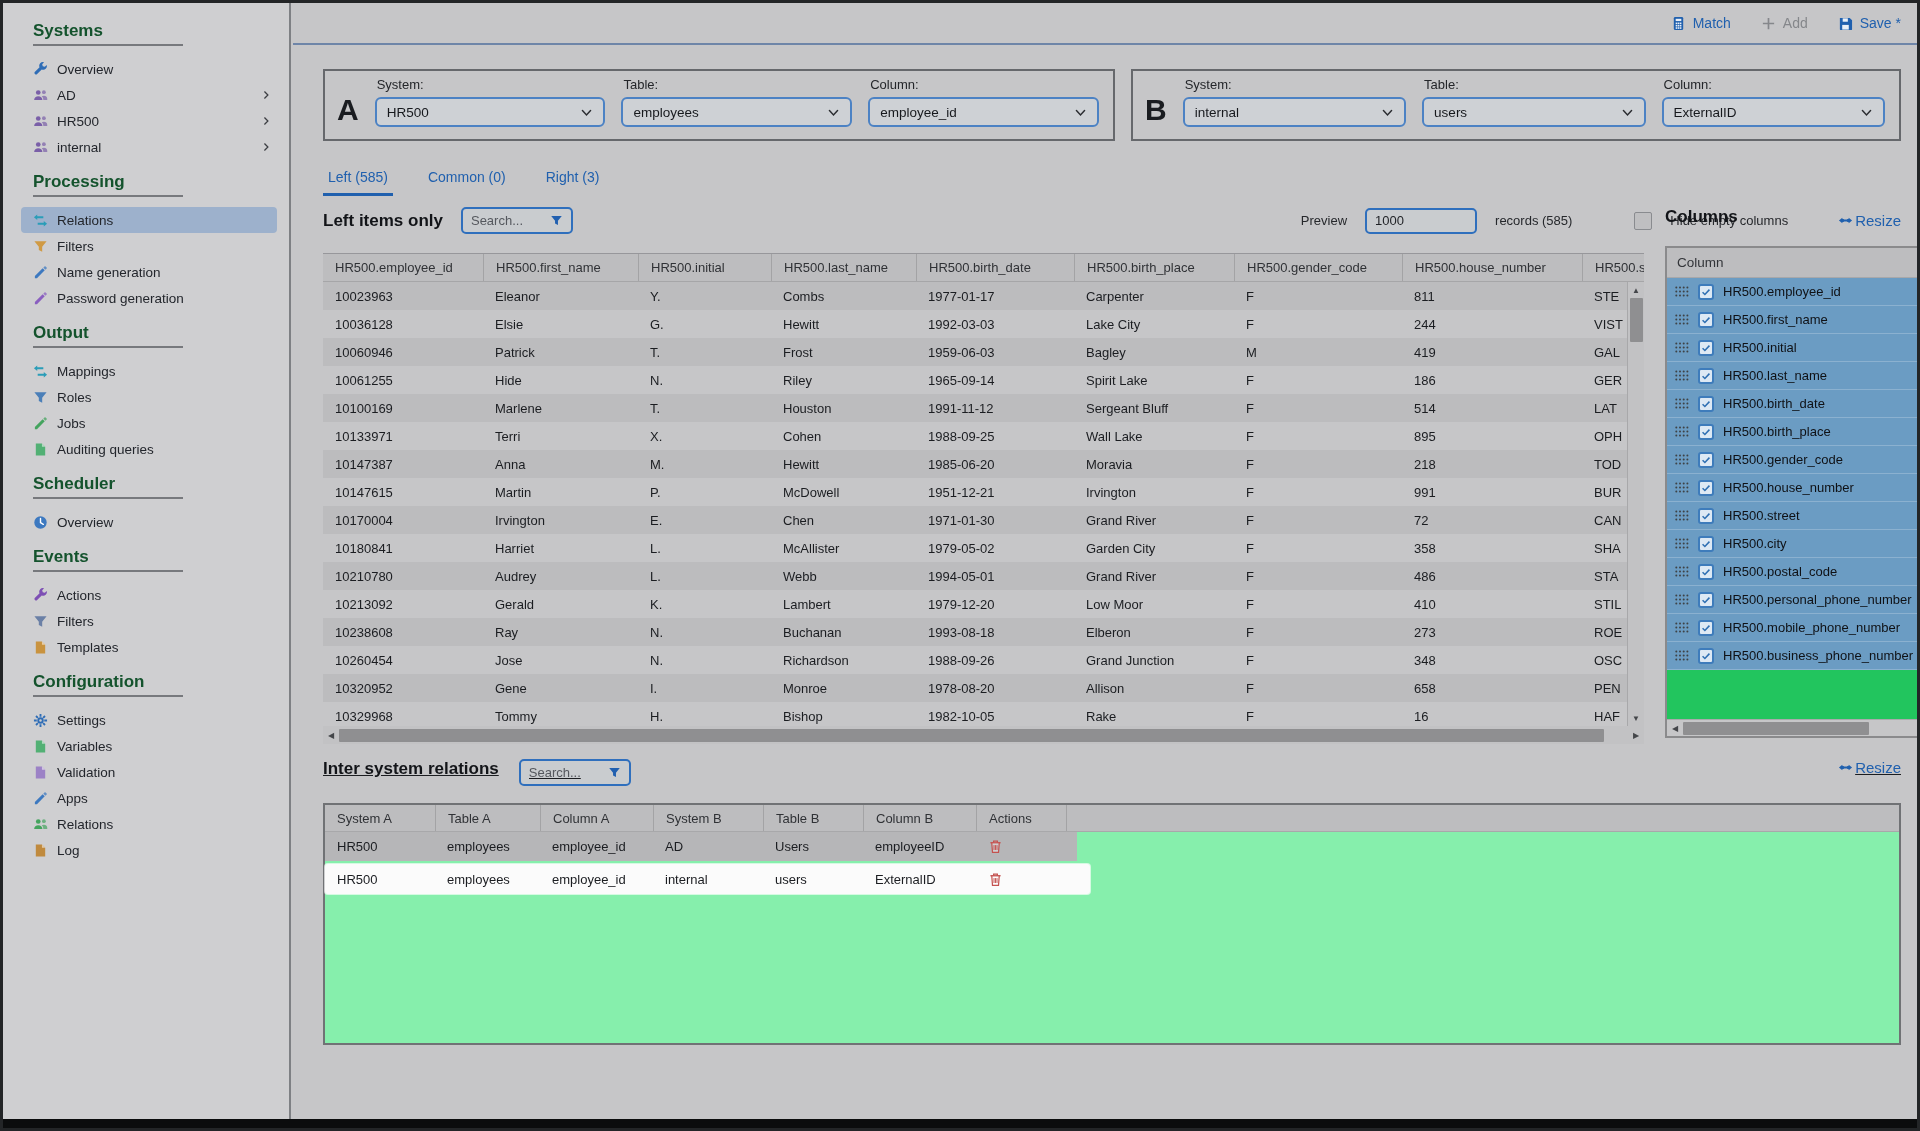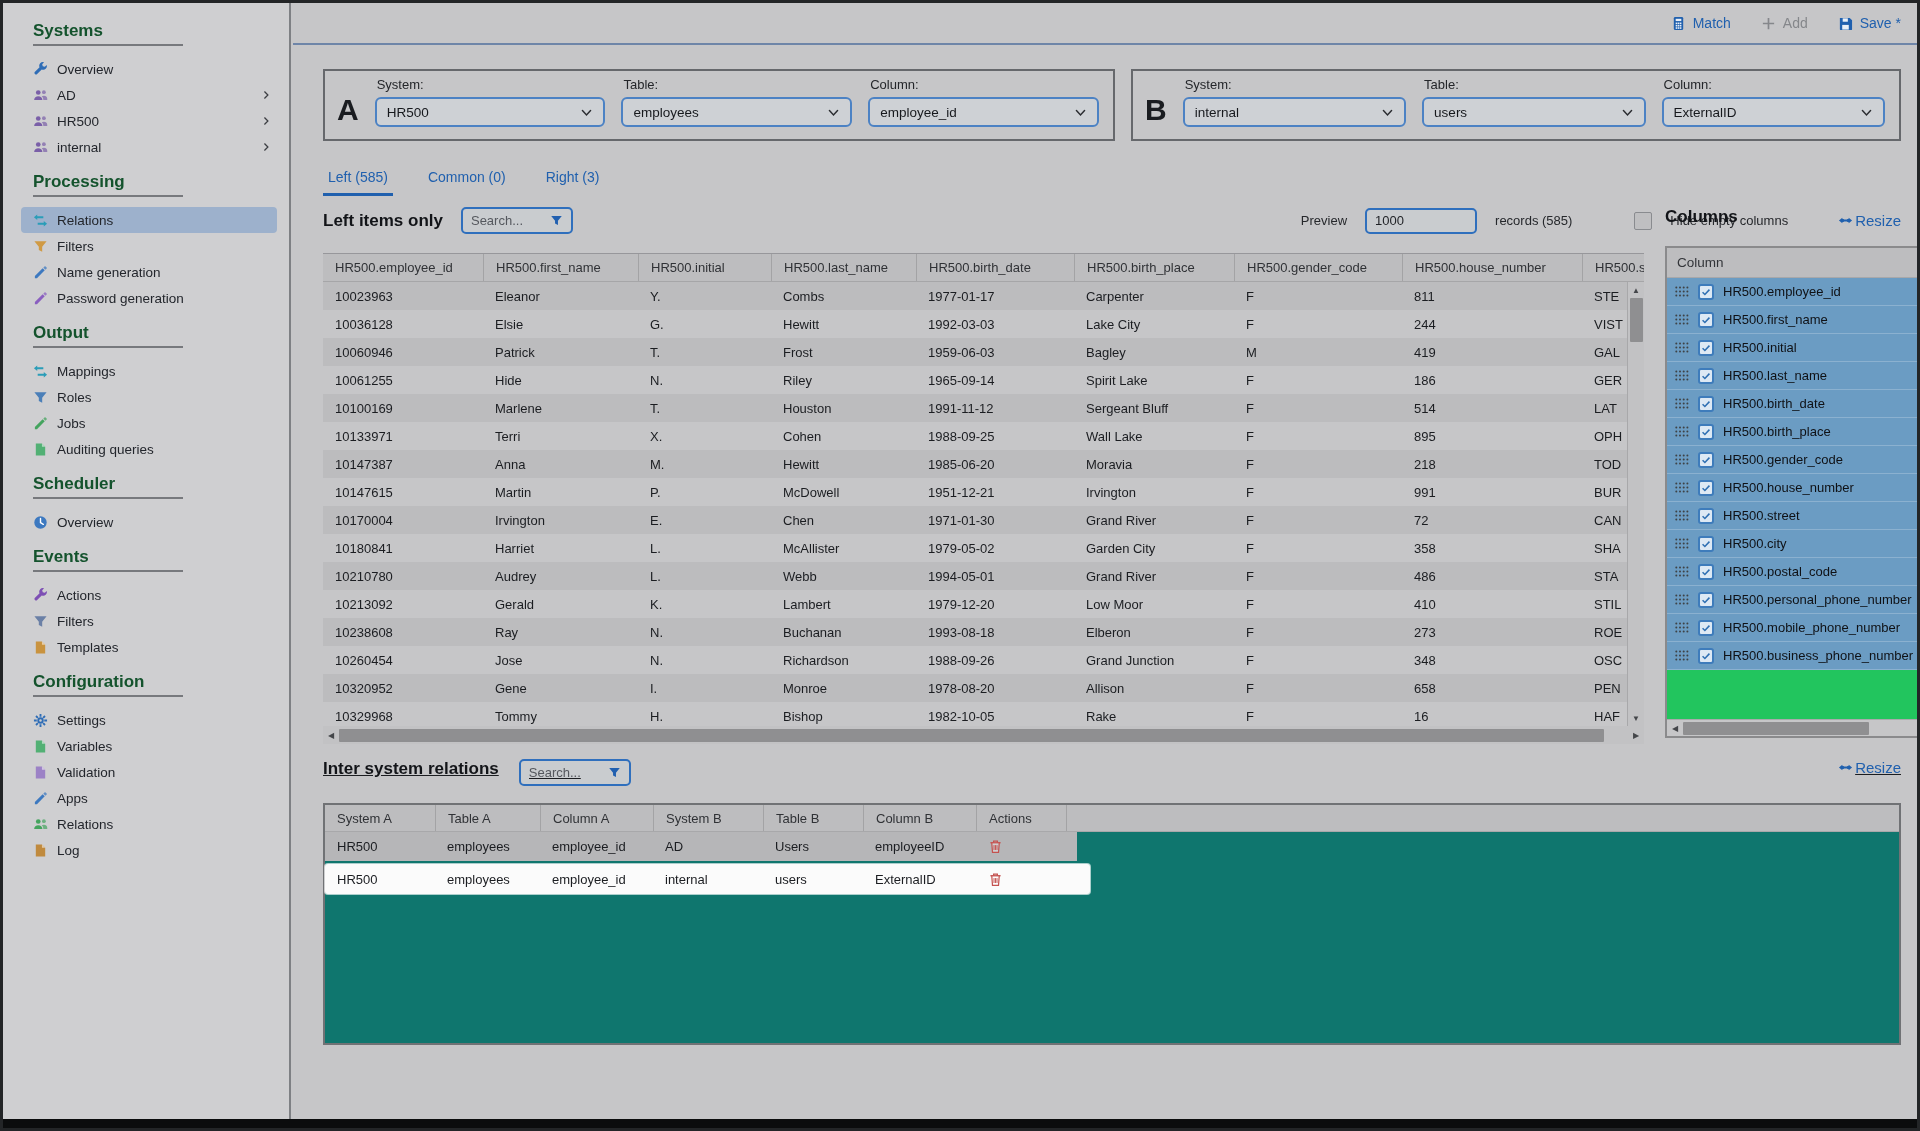--- a/index.html
+++ b/index.html
@@ -107,21 +107,21 @@
   .cb svg{width:10px;height:10px;}
   .col-label{font-size:13px;color:#0f1115;white-space:nowrap;overflow:hidden;}
   .cols-hscroll{position:absolute;bottom:0;left:0;width:100%;height:17px;background:#c6c6c8;
     border-top:1px solid #aaaaac;display:flex;align-items:center;box-sizing:border-box;}
   .cols-hscroll .hthumb{flex:none;width:186px;margin:0;}
   .cols-hscroll .sb-ar.right{margin-left:auto;}
 
   
   .relations-head{position:absolute;top:756px;left:30px;right:16px;display:flex;align-items:flex-start;gap:20px;text-decoration:underline;}
   .relations-panel{position:absolute;top:800px;left:30px;right:16px;height:242px;
-    border:2px solid #707275;box-sizing:border-box;background:#0f766e;}
+    border:2px solid #707275;box-sizing:border-box;background:#86efac;}
   .rel-head{display:flex;height:27px;background:#bdbdbf;border-bottom:1px solid #a8a8aa;box-sizing:border-box;}
   .rh{font-size:13px;color:#303236;display:flex;align-items:center;padding-left:12px;box-sizing:border-box;}
   .rh + .rh,.rh-fill{border-left:1px solid #a3a3a5;}
   .rh-fill{flex:1;}
   .rel-row{display:flex;align-items:center;height:29px;width:752px;background:#b6b6b8;cursor:pointer;}
   .rel-row.hl{height:30px;margin-top:3px;width:765px;background:var(--highlight-row-bg,#fbfbfb);
     border-radius:3px;box-shadow:0 0 0 1px rgba(255,255,255,.65);}
   .rd{font-size:13px;color:#1b1d21;padding-left:12px;box-sizing:border-box;white-space:nowrap;
     overflow:hidden;display:flex;align-items:center;}
   .r0{width:110px}.r1{width:105px}.r2{width:113px}.r3{width:110px}.r4{width:100px}.r5{width:113px}.r6{width:90px}

